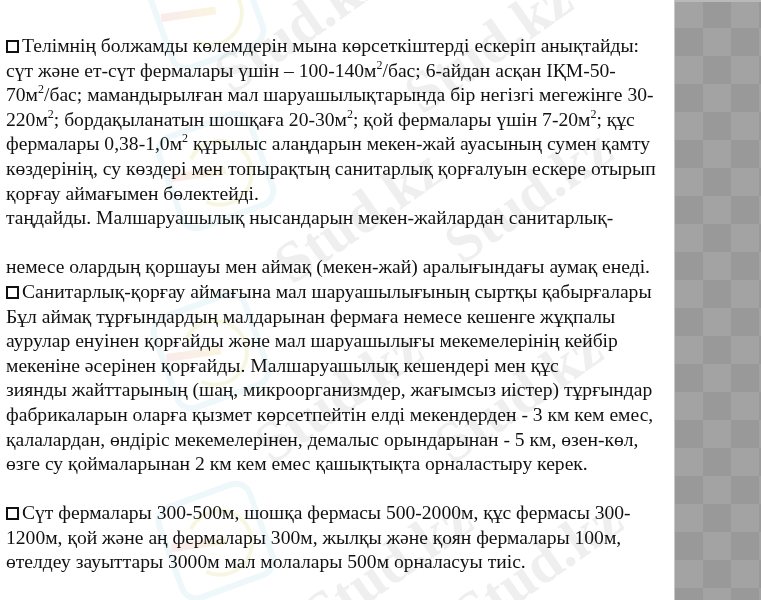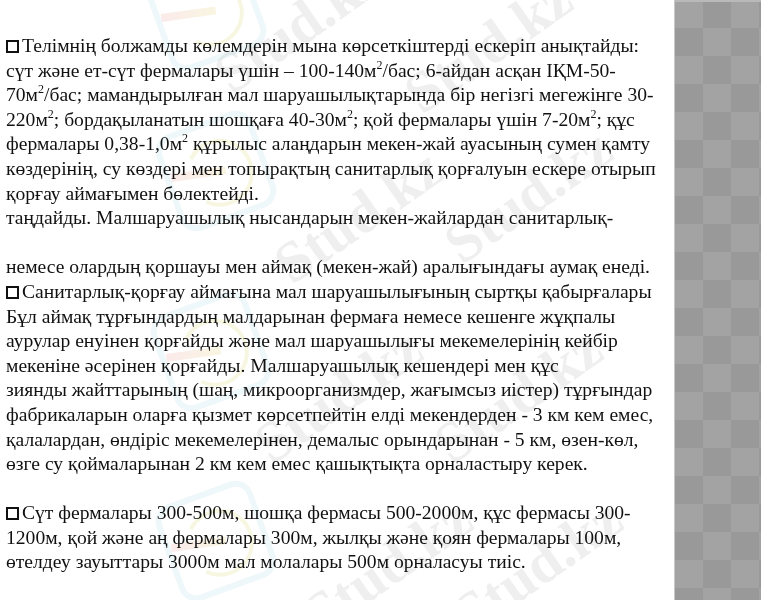--- a/index.html
+++ b/index.html
@@ -132,21 +132,21 @@
   <div class="watermark" style="left:280px; top:410px;">Stud.kz</div>
   <div class="watermark" style="left:460px; top:410px;">Stud.kz</div>
   <div class="watermark" style="left:330px; top:580px;">Stud.kz</div>
   <div class="watermark" style="left:480px; top:580px;">Stud.kz</div>
 
   <div class="content" id="content">
       <div class="para">
         <span class="line"><span class="bullet"></span><span>Телімнің болжамды көлемдерін мына көрсеткіштерді ескеріп анықтайды:</span></span>
         <span class="line"><span>сүт және ет-сүт фермалары үшін – 100-140м</span><sup>2</sup><span>/бас; 6-айдан асқан ІҚМ-50-</span></span>
         <span class="line"><span>70м</span><sup>2</sup><span>/бас; мамандырылған мал шаруашылықтарында бір негізгі мегежінге 30-</span></span>
-        <span class="line"><span>220м</span><sup>2</sup><span>; бордақыланатын шошқаға 40-30м</span><sup>2</sup><span>; қой фермалары үшін 7-20м</span><sup>2</sup><span>; құс</span></span>
+        <span class="line"><span>220м</span><sup>2</sup><span>; бордақыланатын шошқаға 20-30м</span><sup>2</sup><span>; қой фермалары үшін 7-20м</span><sup>2</sup><span>; құс</span></span>
         <span class="line"><span>фермалары 0,38-1,0м</span><sup>2</sup><span> құрылыс алаңдарын мекен-жай ауасының сумен қамту</span></span>
         <span class="line"><span>көздерінің, су көздері мен топырақтың санитарлық қорғалуын ескере отырып</span></span>
         <span class="line"><span>қорғау аймағымен бөлектейді.</span></span>
         <span class="line"><span>таңдайды. Малшаруашылық нысандарын мекен-жайлардан санитарлық-</span></span>
       </div>
       <div class="para">
         <span class="line"><span>немесе олардың қоршауы мен аймақ (мекен-жай) аралығындағы аумақ енеді.</span></span>
         <span class="line"><span class="bullet"></span><span>Санитарлық-қорғау аймағына мал шаруашылығының сыртқы қабырғалары</span></span>
         <span class="line"><span>Бұл аймақ тұрғындардың малдарынан фермаға немесе кешенге жұқпалы</span></span>
         <span class="line"><span>аурулар енуінен қорғайды және мал шаруашылығы мекемелерінің кейбір</span></span>

